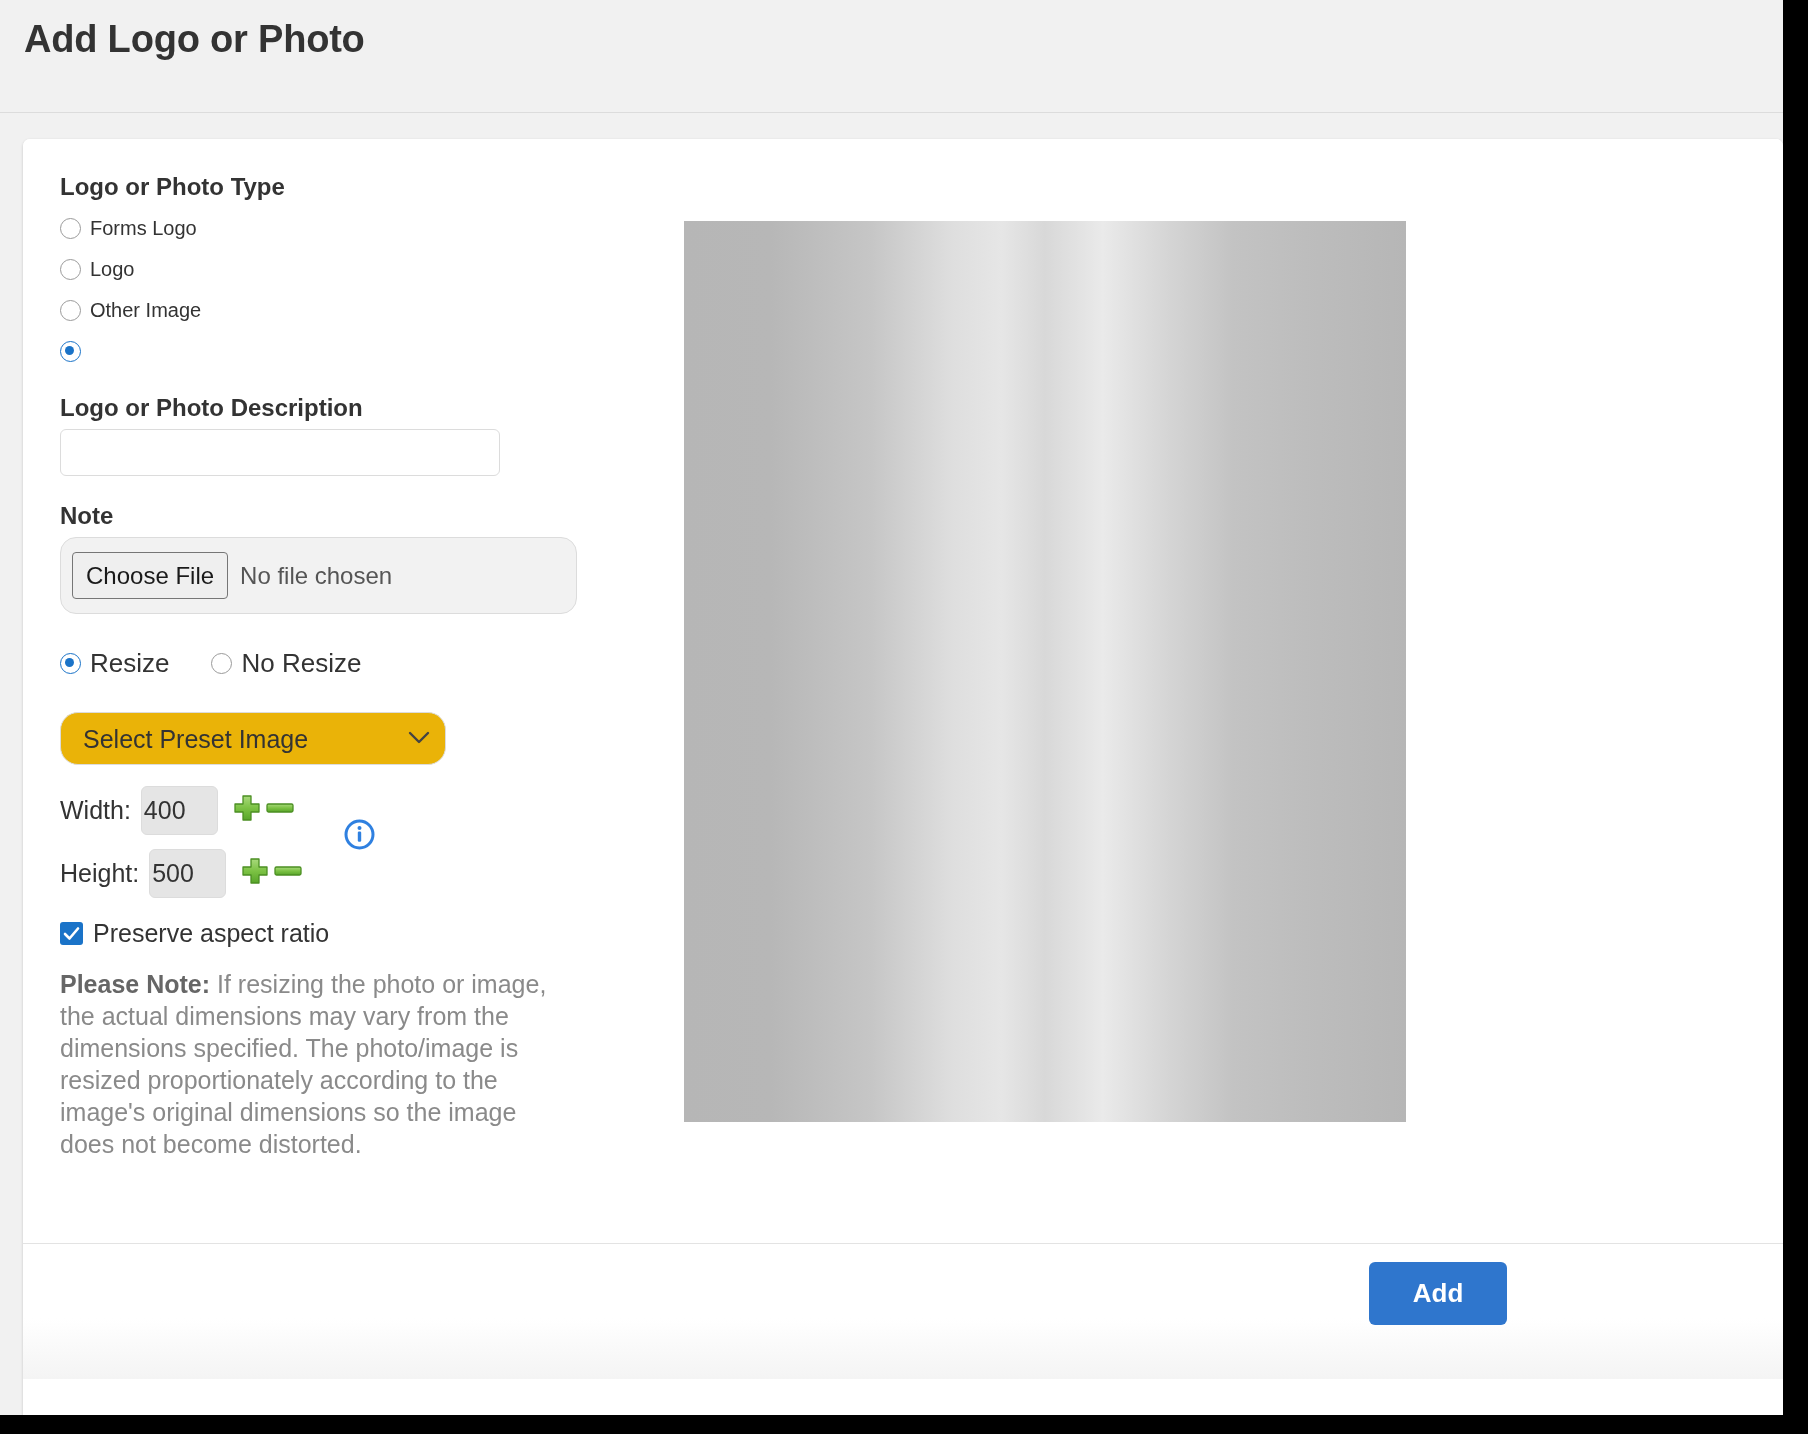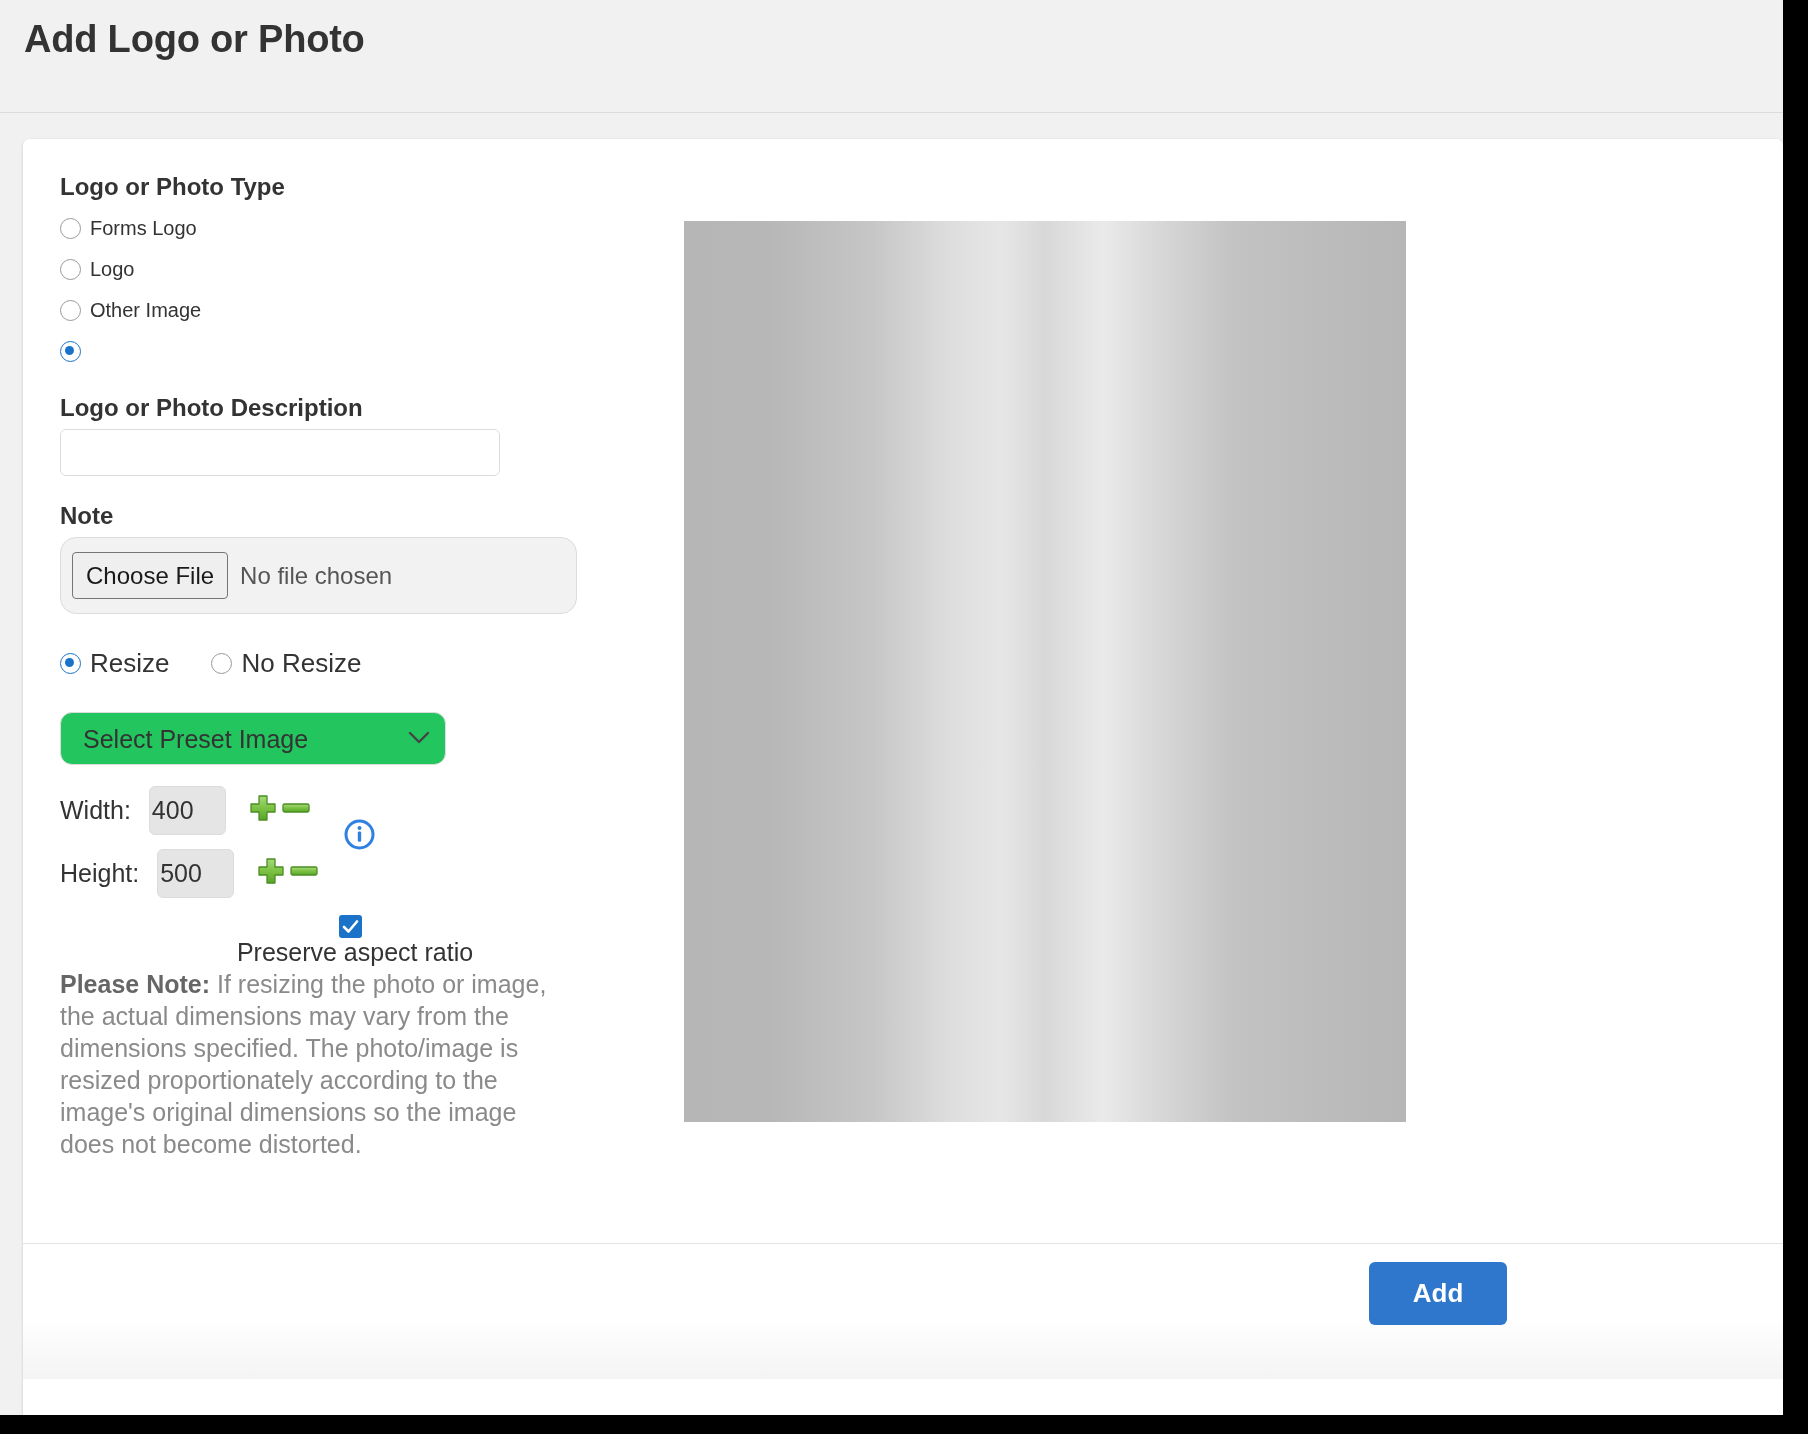--- a/index.html
+++ b/index.html
@@ -187,22 +187,22 @@
   #preset-select-wrap {
     margin-top: 29px;
     position: relative;
     width: 386px;
     height: 53px;
   }
   #preset-select {
     width: 386px;
     height: 53px;
     border: 1px solid #dcdcdc;
-    border-radius: 12px;
-    background: #22c55e;
+    border-radius: 18px;
+    background: #eab308;
     font-size: 25px;
     font-family: "Liberation Sans", sans-serif;
     color: #333333;
     padding: 0 40px 0 22px;
     appearance: none;
     -webkit-appearance: none;
     outline: none;
     cursor: pointer;
   }
   #select-chevron {
@@ -216,21 +216,20 @@
   #dims {
     margin-top: 17px;
     position: relative;
     width: 400px;
   }
   .dim-row {
     display: flex;
     align-items: center;
     height: 56px;
     margin-bottom: 7px;
-    gap: 8px;
   }
   .dim-label {
     font-size: 25px;
     color: #333333;
     white-space: nowrap;
   }
   .dim-input {
     width: 77px;
     height: 49px;
     margin-left: 10px;
@@ -256,21 +255,20 @@
     top: 36px;
     cursor: pointer;
   }
 
   
   #preserve-row {
     display: flex;
     align-items: center;
     margin-top: 14px;
     height: 36px;
-    flex-direction: column;
   }
   #preserve-box {
     width: 23px; height: 23px;
     border-radius: 3px;
     background: #1a73c8;
     position: relative;
     flex: 0 0 auto;
   }
   #preserve-row .cb-label {
     font-size: 25px;

